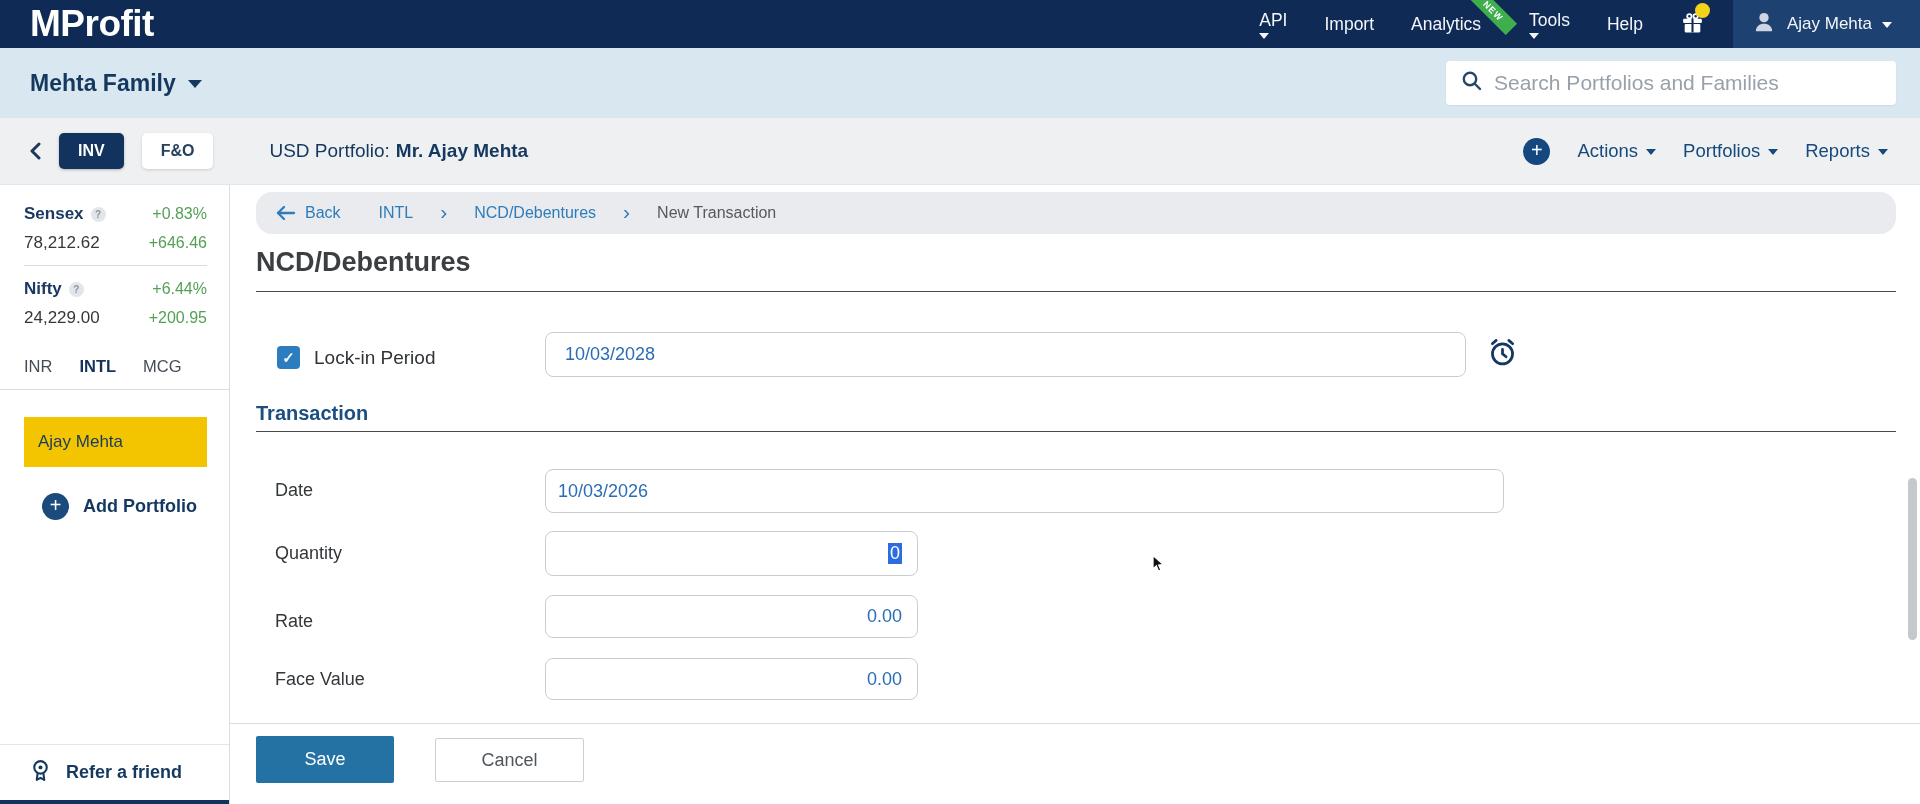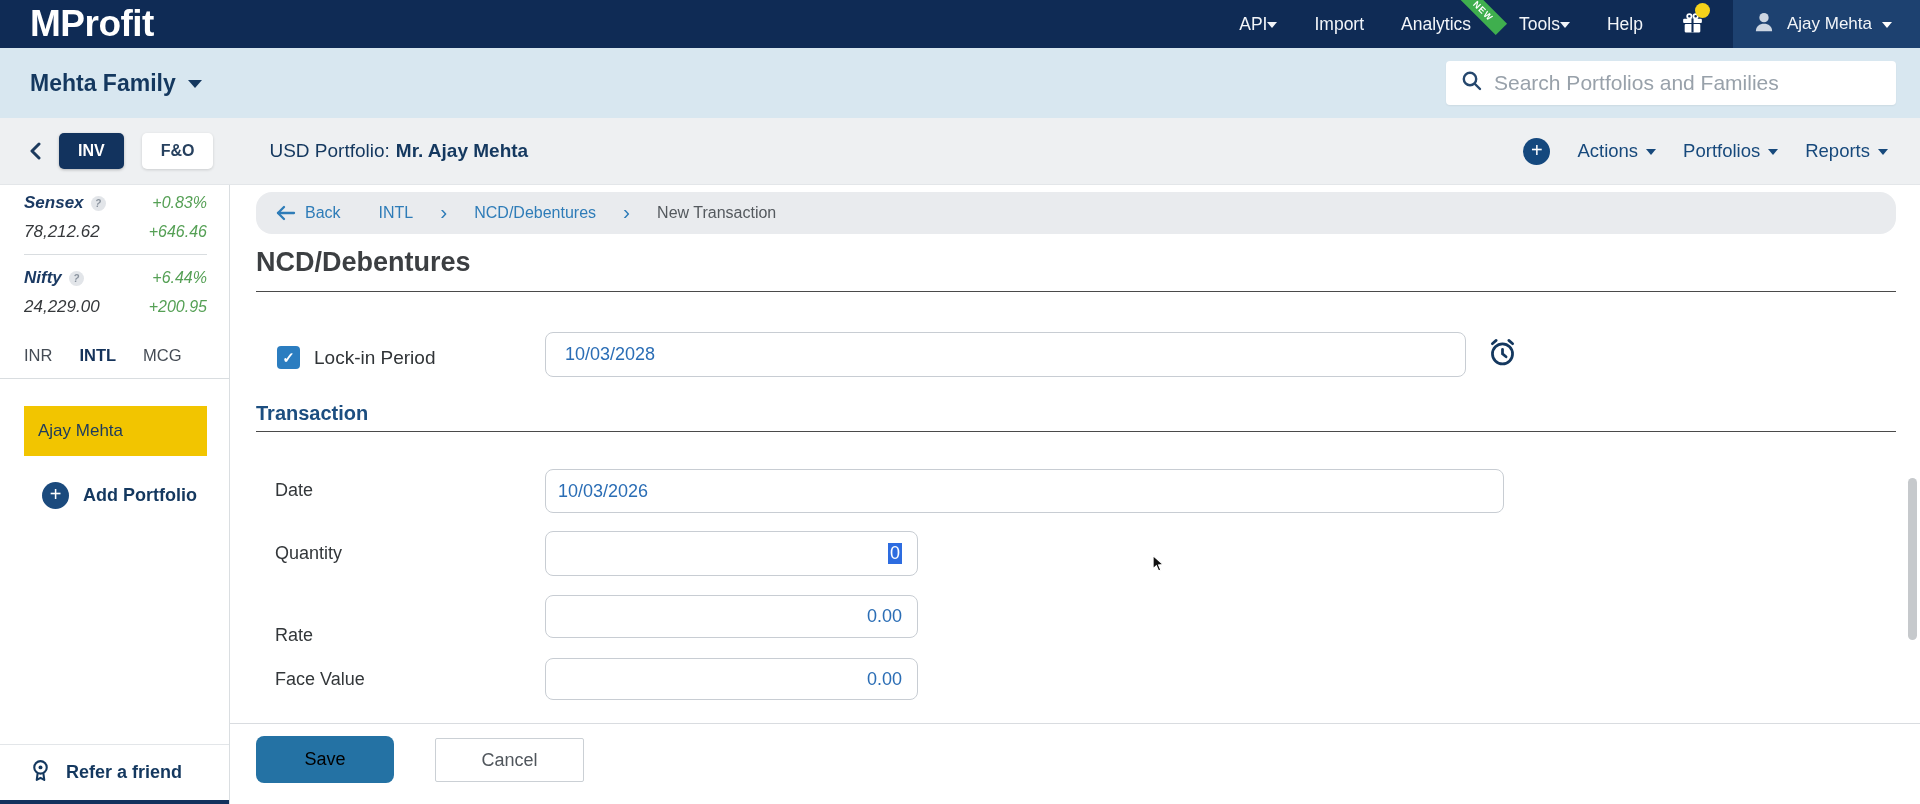--- a/index.html
+++ b/index.html
@@ -3,21 +3,21 @@
 <meta charset="utf-8">
 <style>
   * { box-sizing: border-box; margin: 0; padding: 0; }
   html,body { width:1920px; height:804px; overflow:hidden; }
   body { font-family:"Liberation Sans", sans-serif; background:#fff; position:relative; }
 
   
   .navbar { height:48px; background:#0f2b55; display:flex; align-items:center; color:#fff; position:relative; }
   .logo { margin-left:30px; font-size:37px; font-weight:bold; letter-spacing:-0.5px; color:#fff; cursor:pointer; }
   .nav-right { margin-left:auto; display:flex; align-items:center; height:100%; }
-  .nav-item { display:flex; align-items:center; font-size:17.5px; color:#f2f5f9; margin-right:37px; cursor:pointer; position:relative; }
+  .nav-item { display:flex; align-items:flex-start; font-size:17.5px; color:#f2f5f9; margin-right:37px; cursor:pointer; position:relative;flex-direction:column; }
   .caret { display:inline-block; width:0; height:0; border-left:5px solid transparent; border-right:5px solid transparent; border-top:6px solid currentColor; margin-top:2px; }
   .ribbon { position:absolute; top:-11px; right:-38px; background:#3faf4e; color:#fff; font-size:9px; font-weight:bold; letter-spacing:1px; padding:3px 14px; transform:rotate(45deg); }
   .gift-wrap { position:relative; margin-right:28px; cursor:pointer; display:flex; align-items:center; }
   .gift-badge { position:absolute; top:-7px; right:-5px; width:15px; height:15px; border-radius:50%; background:#f5d31b; }
   .user-section { background:#1d4170; height:48px; display:flex; align-items:center; gap:10px; padding:0 28px 0 18px; cursor:pointer; }
   .user-name { font-size:17px; color:#f2f5f9; }
 
   
   .family-bar { height:70px; background:#d8e7f0; display:flex; align-items:center; }
   .family-select { margin-left:30px; display:flex; align-items:center; gap:12px; color:#14385f; font-size:23px; font-weight:bold; cursor:pointer; }
@@ -36,21 +36,21 @@
   .portfolio-title b { margin-left:6px; }
   .bar-menus { margin-left:auto; display:flex; align-items:center; gap:27px; margin-right:32px; }
   .add-circle { width:27px; height:27px; border-radius:50%; background:#14487e; color:#fff; font-size:20px; display:flex; align-items:center; justify-content:center; cursor:pointer; padding-bottom:2px; }
   .menu-item { display:flex; align-items:center; gap:8px; color:#17497c; font-size:18.5px; cursor:pointer; }
 
   
   .body-wrap { display:flex; height:619px; position:relative; }
 
   
   .sidebar { width:230px; background:#fff; border-right:1px solid #dadee1; position:relative; flex-shrink:0; }
-  .market { padding:8px 22px 0 24px;font-style:italic; }
+  .market { padding:19px 22px 0 24px; }
   .m-row { display:flex; justify-content:space-between; align-items:center; margin-bottom:9px; }
   .m-name { font-size:17px; font-weight:bold; color:#1b3a63; display:flex; align-items:center; gap:7px; }
   .q-badge { width:15px; height:15px; border-radius:50%; background:#e2e5e9; color:#8a939e; font-size:10px; font-weight:bold; display:flex; align-items:center; justify-content:center; cursor:pointer; }
   .m-val { font-size:17px; color:#35383b; }
   .green { color:#55a055; font-size:16px; }
   .m-div { border-top:1px solid #d9dde0; margin:12px 0 13px; }
   .cur-tabs { display:flex; gap:27px; padding:20px 0 0 24px; font-size:16.5px; }
   .cur-tab { color:#454c55; cursor:pointer; }
   .cur-tab.active { color:#14325a; font-weight:bold; }
   .cur-div { border-top:1px solid #d9dde0; margin:13px 0 0; }
@@ -80,21 +80,21 @@
   .in-lockin { left:315px; top:147px; width:921px; height:45px; padding-left:19px; }
   .clock { position:absolute; left:1256px; top:151px; cursor:pointer; }
   .section-title { position:absolute; left:26px; top:217px; font-size:20px; font-weight:bold; color:#1c4e80; }
   .f-label { position:absolute; left:45px; font-size:18px; color:#33373a; }
   .in-date  { left:315px; top:284px; width:959px; height:44px; padding-left:12px; }
   .in-qty   { left:315px; top:346px; width:373px; height:45px; justify-content:flex-end; padding-right:15px; }
   .in-rate  { left:315px; top:410px; width:373px; height:43px; justify-content:flex-end; padding-right:15px; }
   .in-face  { left:315px; top:473px; width:373px; height:42px; justify-content:flex-end; padding-right:15px; }
   .sel-text { background:#2d6ce0; color:#fff; padding:0 2px; }
   .footer-line { position:absolute; left:0; top:538px; width:100%; border-top:1px solid #d9dce0; }
-  .btn-save { position:absolute; left:26px; top:551px; width:138px; height:47px; background:#2472a4; color:#000000; border:none; border-radius:8px; font-size:18px; font-family:inherit; cursor:pointer; }
+  .btn-save { position:absolute; left:26px; top:551px; width:138px; height:47px; background:#2472a4; color:#ffffff; border:none; border-radius:2px; font-size:18px; font-family:inherit; cursor:pointer; }
   .btn-cancel { position:absolute; left:205px; top:553px; width:149px; height:44px; background:#fff; color:#50565c; border:1px solid #cbd0d5; border-radius:2px; font-size:18px; font-family:inherit; cursor:pointer; }
   .cursor { position:absolute; left:918px; top:368px; pointer-events:none; }
 
   .scroll-thumb { position:absolute; left:1908px; top:478px; width:9px; height:162px; background:#c6c9cc; border-radius:5px; cursor:pointer; }
 </style>
 </head>
 <body>
 
 <div class="navbar">
   <div class="logo">MProfit</div>
@@ -282,21 +282,21 @@
     <div class="f-label" style="top:295px;">Date</div>
     <div class="tinput in-date">
       <span>10/03/2026</span>
     </div>
 
     <div class="f-label" style="top:358px;">Quantity</div>
     <div class="tinput in-qty">
       <span class="sel-text">0</span>
     </div>
 
-    <div class="f-label" style="top:440px;text-align:center;">Rate</div>
+    <div class="f-label" style="top:426px;text-align:center;">Rate</div>
     <div class="tinput in-rate">
       <span>0.00</span>
     </div>
 
     <div class="f-label" style="top:484px;">Face Value</div>
     <div class="tinput in-face">
       <span>0.00</span>
     </div>
 
     <div class="footer-line"></div>

